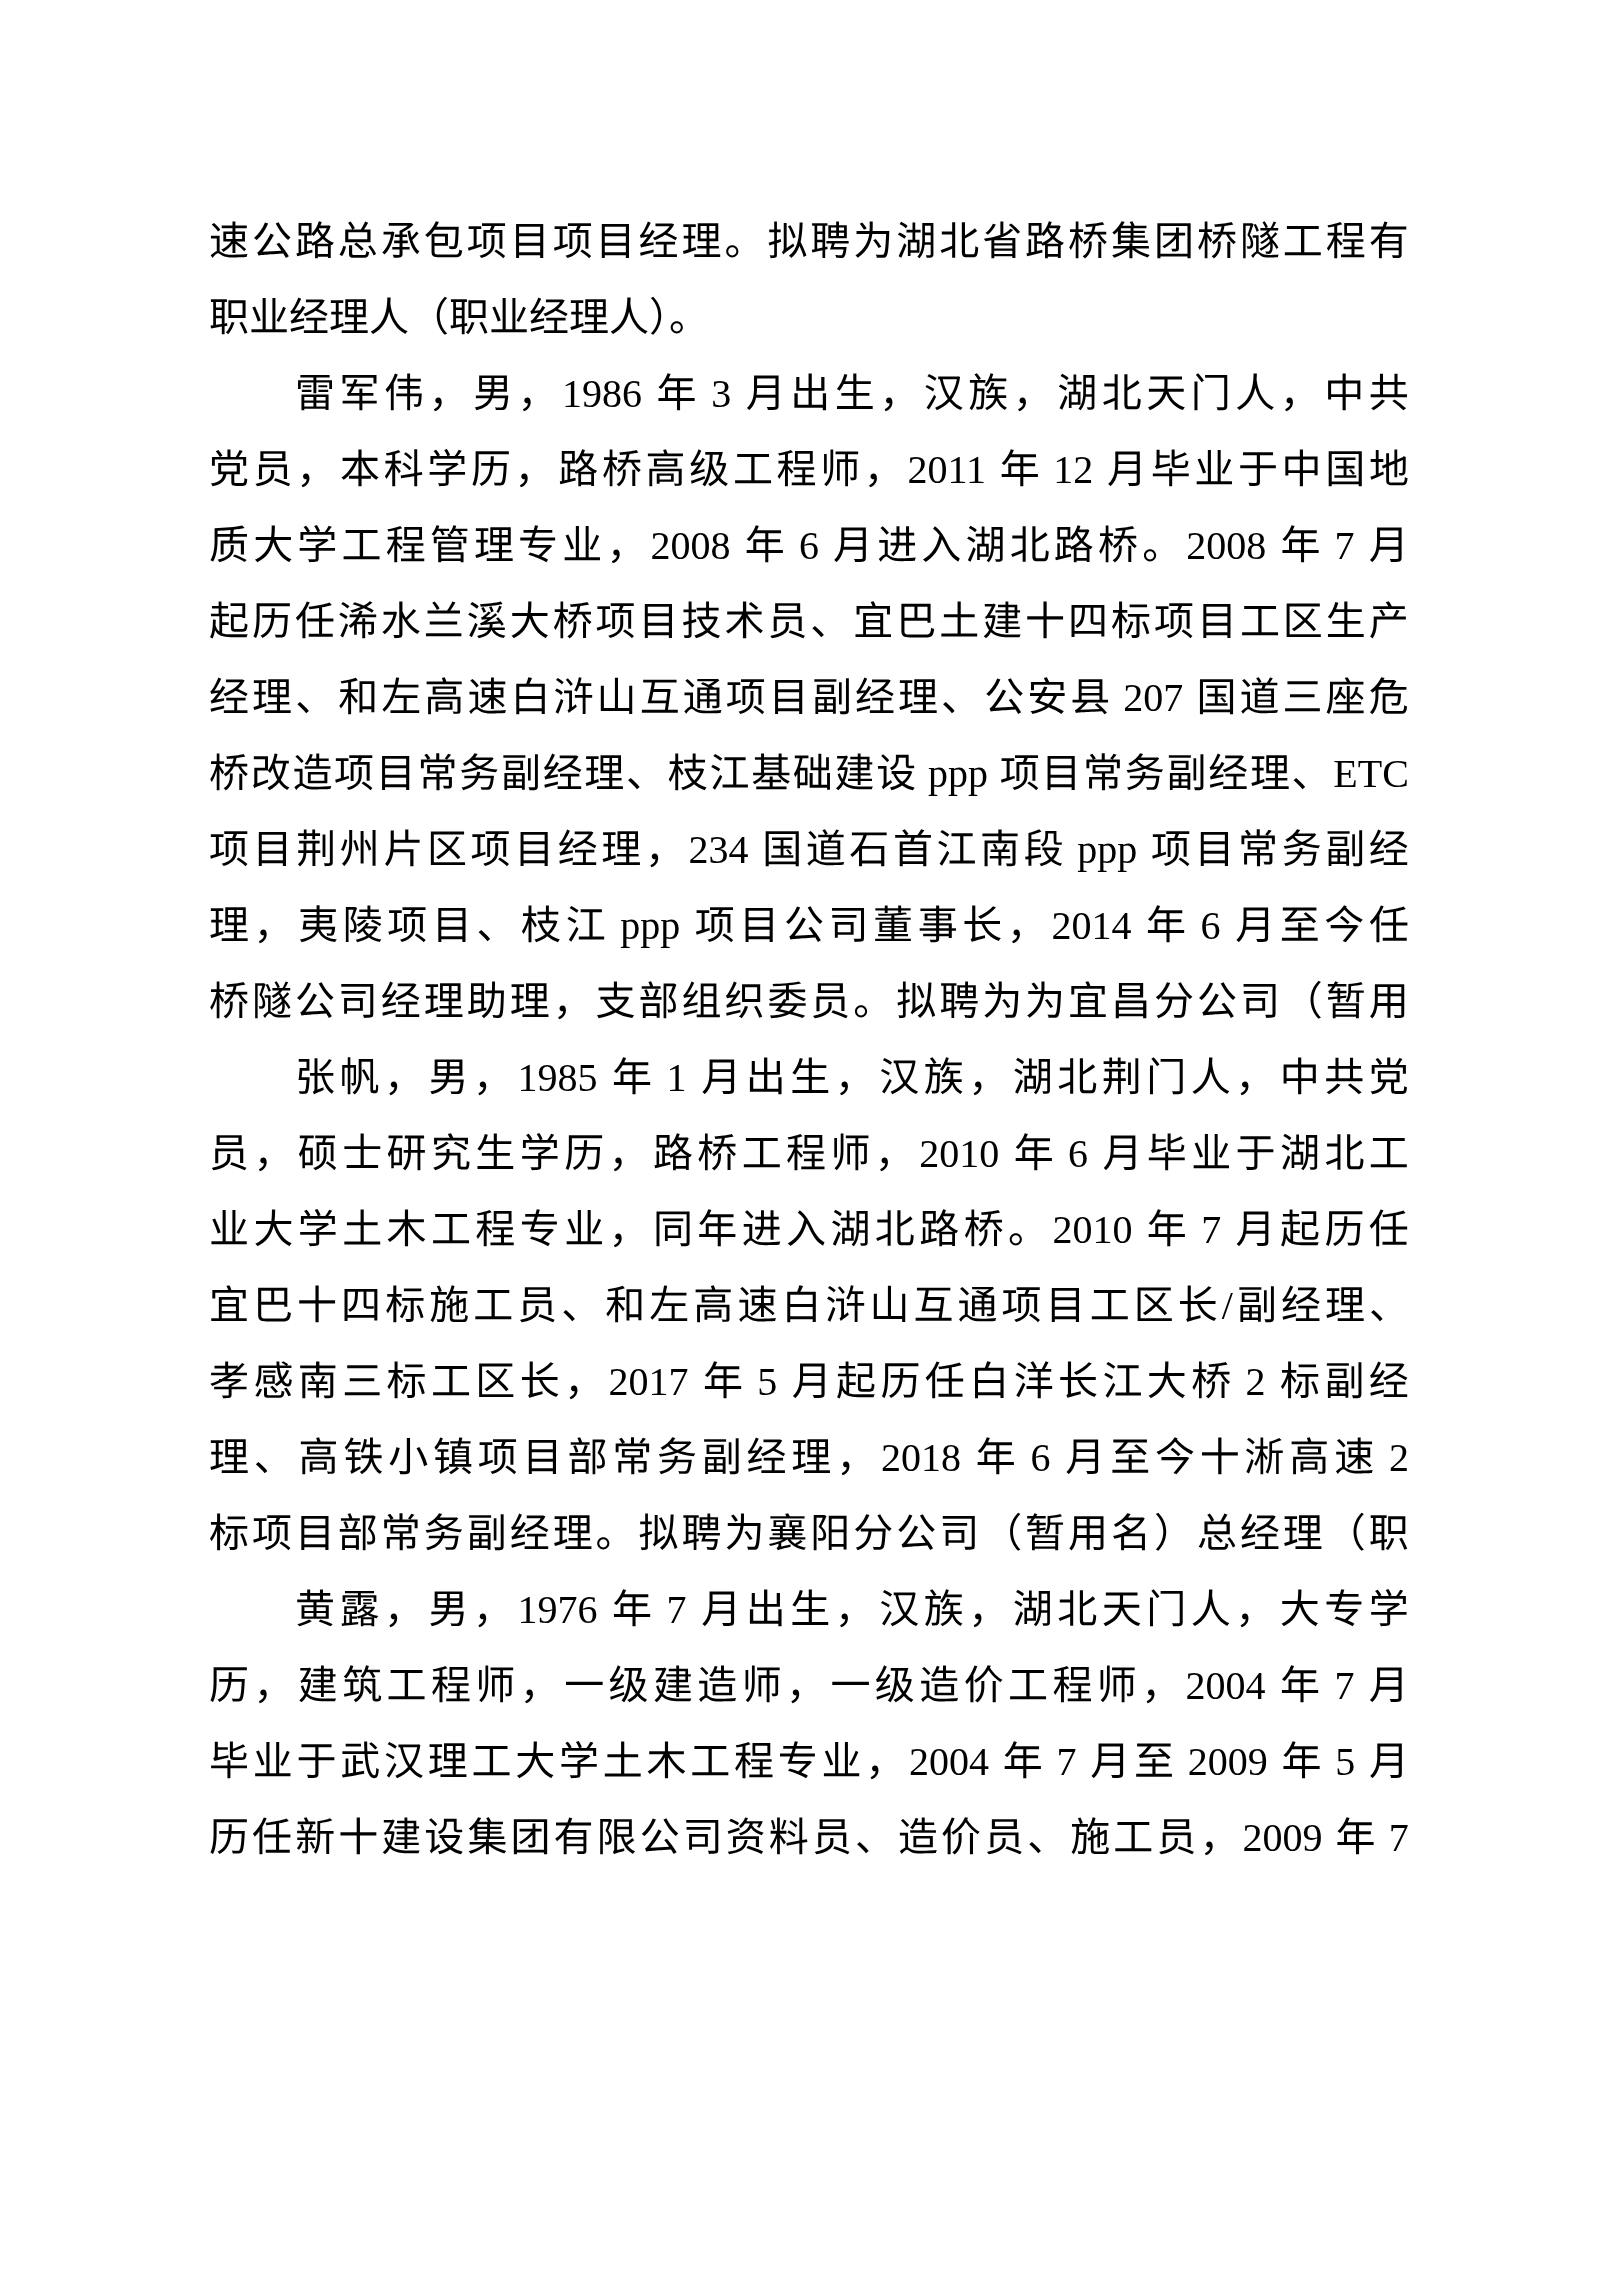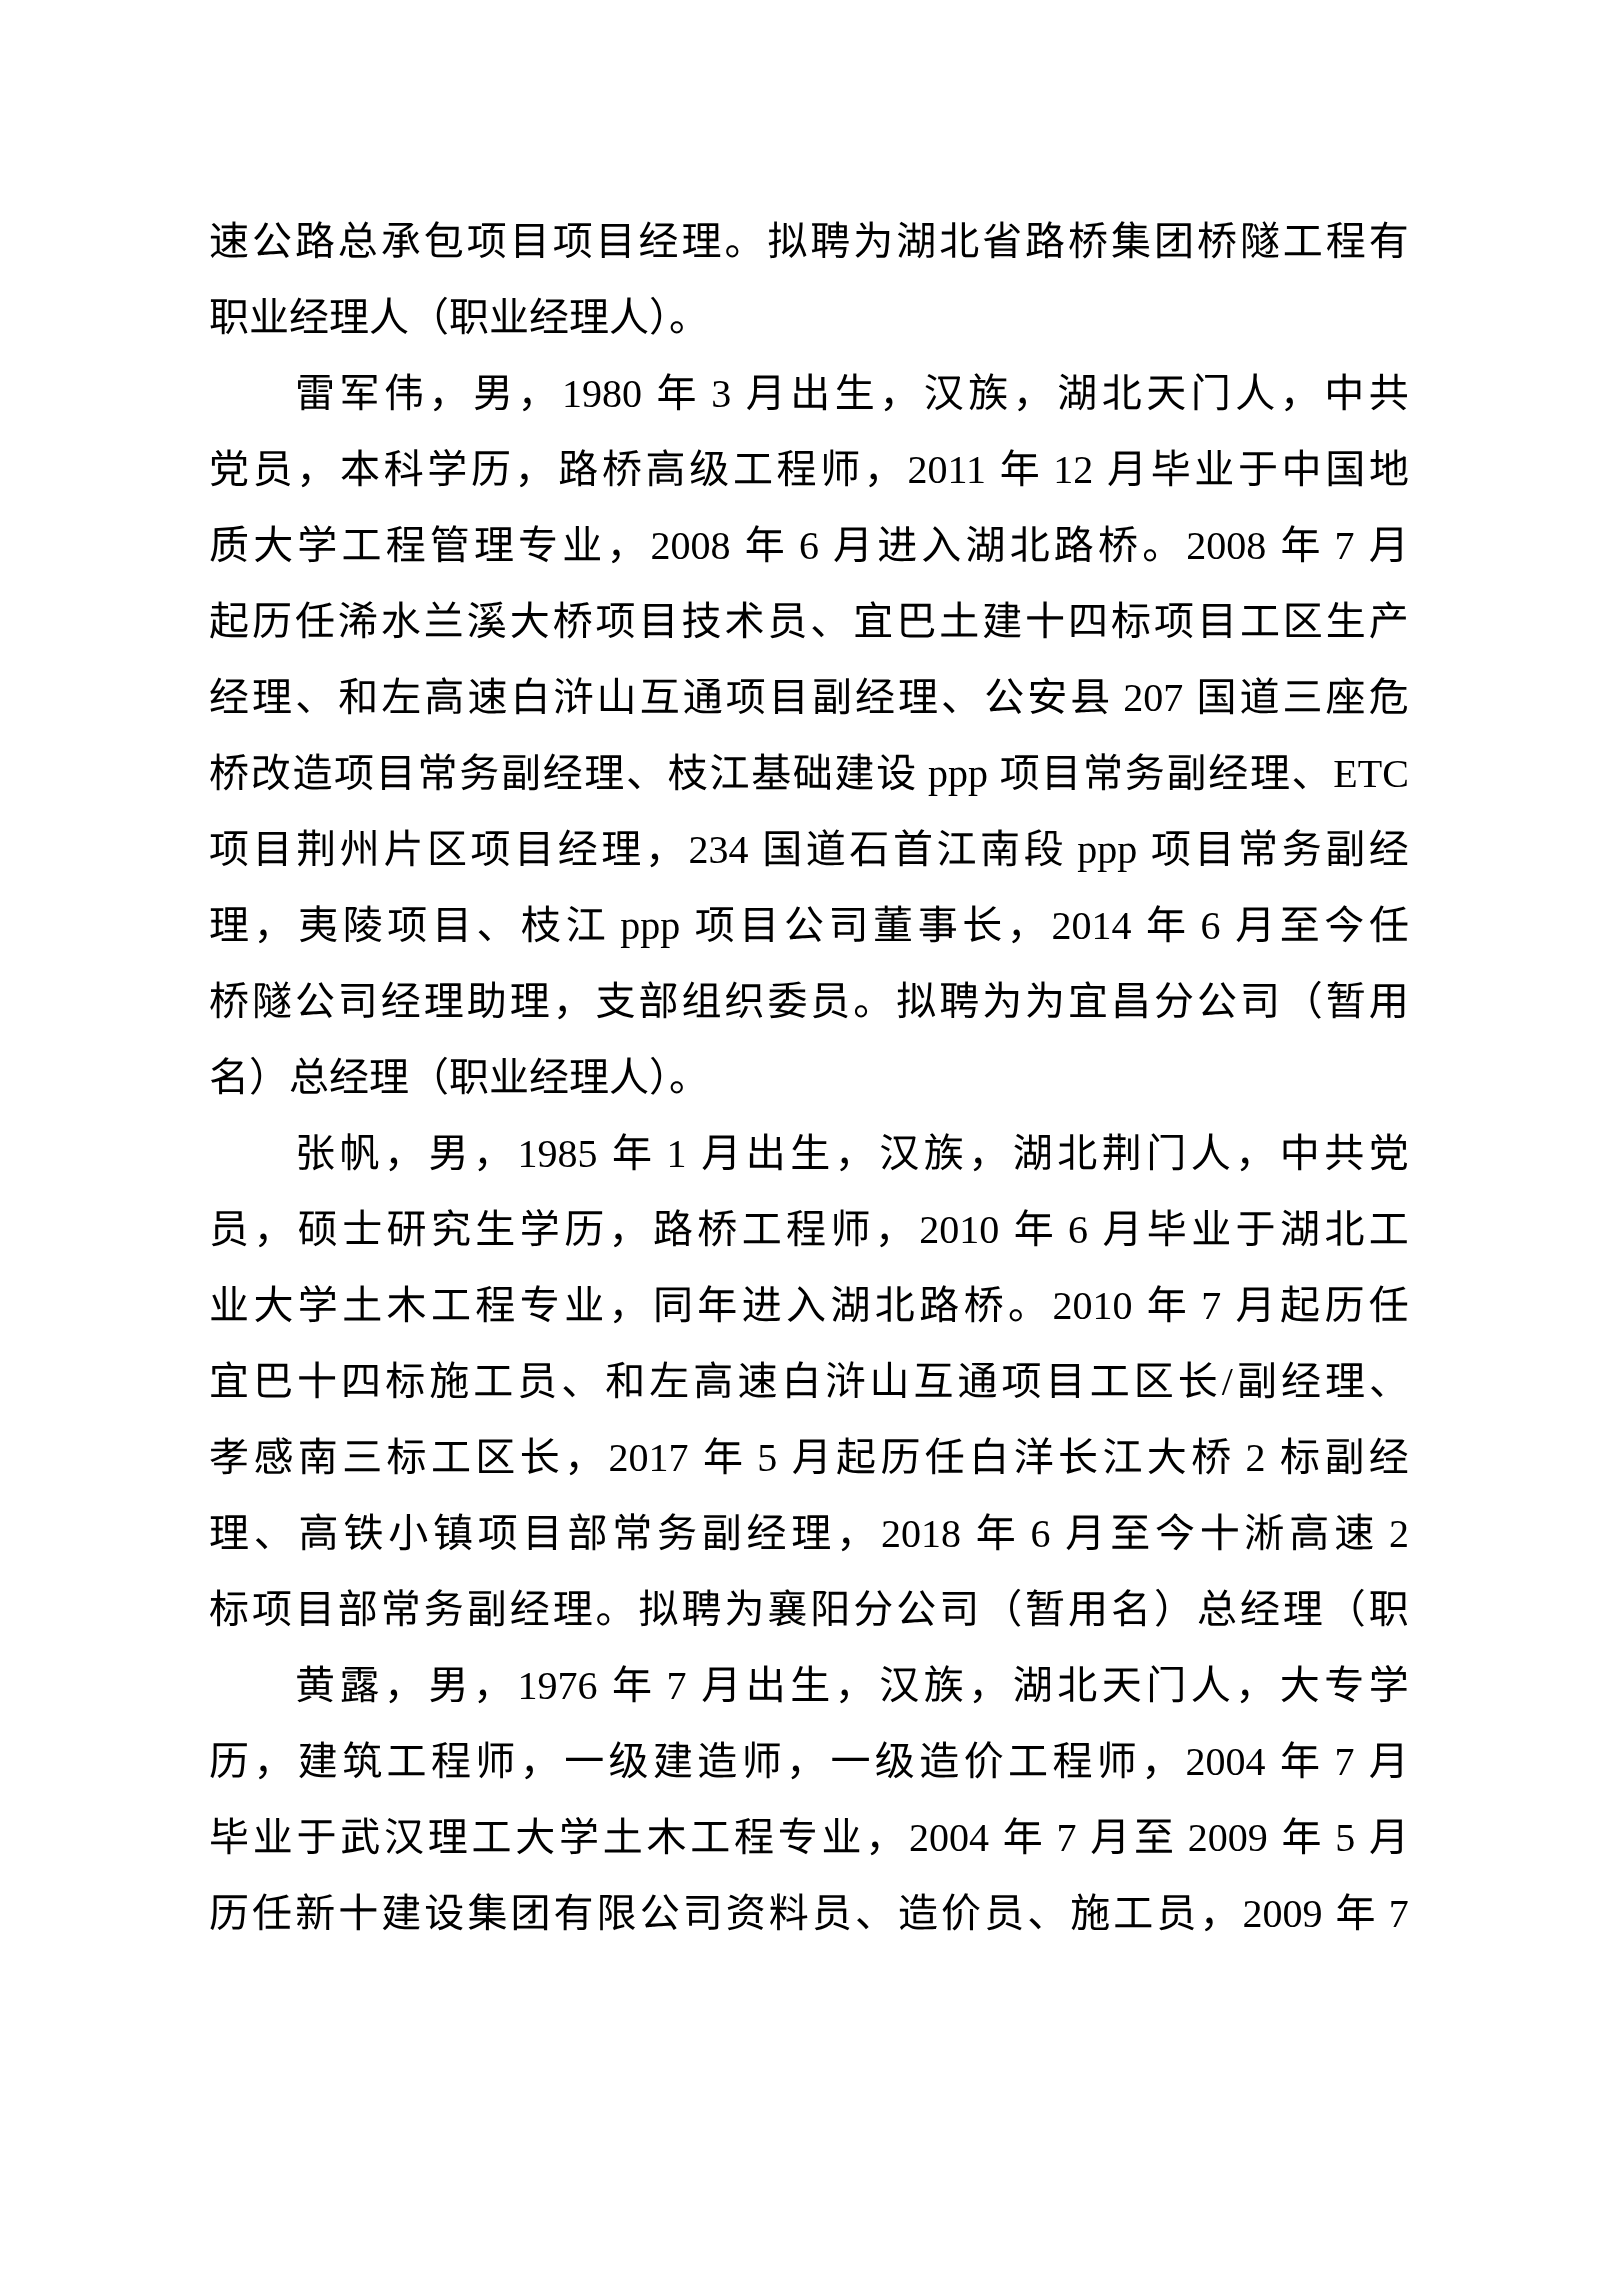--- a/index.html
+++ b/index.html
@@ -41,30 +41,29 @@
     padding-left: 86px;
   }
 </style>
 </head>
 <body>
 
 <div class="page">
   <div class="text-block">
       <div class="line justify"><span>速</span><span>公</span><span>路</span><span>总</span><span>承</span><span>包</span><span>项</span><span>目</span><span>项</span><span>目</span><span>经</span><span>理</span><span>。</span><span>拟</span><span>聘</span><span>为</span><span>湖</span><span>北</span><span>省</span><span>路</span><span>桥</span><span>集</span><span>团</span><span>桥</span><span>隧</span><span>工</span><span>程</span><span>有</span></div>
       <div class="line">职业经理人（职业经理人）。</div>
-      <div class="line indent justify"><span>雷</span><span>军</span><span>伟</span><span>，</span><span>男</span><span>，</span><span>1980 </span><span>年</span><span> 3 </span><span>月</span><span>出</span><span>生</span><span>，</span><span>汉</span><span>族</span><span>，</span><span>湖</span><span>北</span><span>天</span><span>门</span><span>人</span><span>，</span><span>中</span><span>共</span></div>
+      <div class="line indent justify"><span>雷</span><span>军</span><span>伟</span><span>，</span><span>男</span><span>，</span><span>1986 </span><span>年</span><span> 3 </span><span>月</span><span>出</span><span>生</span><span>，</span><span>汉</span><span>族</span><span>，</span><span>湖</span><span>北</span><span>天</span><span>门</span><span>人</span><span>，</span><span>中</span><span>共</span></div>
       <div class="line justify"><span>党</span><span>员</span><span>，</span><span>本</span><span>科</span><span>学</span><span>历</span><span>，</span><span>路</span><span>桥</span><span>高</span><span>级</span><span>工</span><span>程</span><span>师</span><span>，</span><span>2011 </span><span>年</span><span> 12 </span><span>月</span><span>毕</span><span>业</span><span>于</span><span>中</span><span>国</span><span>地</span></div>
       <div class="line justify"><span>质</span><span>大</span><span>学</span><span>工</span><span>程</span><span>管</span><span>理</span><span>专</span><span>业</span><span>，</span><span>2008 </span><span>年</span><span> 6 </span><span>月</span><span>进</span><span>入</span><span>湖</span><span>北</span><span>路</span><span>桥</span><span>。</span><span>2008 </span><span>年</span><span> 7 </span><span>月</span></div>
       <div class="line justify"><span>起</span><span>历</span><span>任</span><span>浠</span><span>水</span><span>兰</span><span>溪</span><span>大</span><span>桥</span><span>项</span><span>目</span><span>技</span><span>术</span><span>员</span><span>、</span><span>宜</span><span>巴</span><span>土</span><span>建</span><span>十</span><span>四</span><span>标</span><span>项</span><span>目</span><span>工</span><span>区</span><span>生</span><span>产</span></div>
       <div class="line justify"><span>经</span><span>理</span><span>、</span><span>和</span><span>左</span><span>高</span><span>速</span><span>白</span><span>浒</span><span>山</span><span>互</span><span>通</span><span>项</span><span>目</span><span>副</span><span>经</span><span>理</span><span>、</span><span>公</span><span>安</span><span>县</span><span> 207 </span><span>国</span><span>道</span><span>三</span><span>座</span><span>危</span></div>
       <div class="line justify"><span>桥</span><span>改</span><span>造</span><span>项</span><span>目</span><span>常</span><span>务</span><span>副</span><span>经</span><span>理</span><span>、</span><span>枝</span><span>江</span><span>基</span><span>础</span><span>建</span><span>设</span><span> ppp </span><span>项</span><span>目</span><span>常</span><span>务</span><span>副</span><span>经</span><span>理</span><span>、</span><span>ETC</span></div>
       <div class="line justify"><span>项</span><span>目</span><span>荆</span><span>州</span><span>片</span><span>区</span><span>项</span><span>目</span><span>经</span><span>理</span><span>，</span><span>234 </span><span>国</span><span>道</span><span>石</span><span>首</span><span>江</span><span>南</span><span>段</span><span> ppp </span><span>项</span><span>目</span><span>常</span><span>务</span><span>副</span><span>经</span></div>
       <div class="line justify"><span>理</span><span>，</span><span>夷</span><span>陵</span><span>项</span><span>目</span><span>、</span><span>枝</span><span>江</span><span> ppp </span><span>项</span><span>目</span><span>公</span><span>司</span><span>董</span><span>事</span><span>长</span><span>，</span><span>2014 </span><span>年</span><span> 6 </span><span>月</span><span>至</span><span>今</span><span>任</span></div>
       <div class="line justify"><span>桥</span><span>隧</span><span>公</span><span>司</span><span>经</span><span>理</span><span>助</span><span>理</span><span>，</span><span>支</span><span>部</span><span>组</span><span>织</span><span>委</span><span>员</span><span>。</span><span>拟</span><span>聘</span><span>为</span><span>为</span><span>宜</span><span>昌</span><span>分</span><span>公</span><span>司</span><span>（</span><span>暂</span><span>用</span></div>
-      <div class="line">名）总经理（职业经理人）。</div>
       <div class="line indent justify"><span>张</span><span>帆</span><span>，</span><span>男</span><span>，</span><span>1985 </span><span>年</span><span> 1 </span><span>月</span><span>出</span><span>生</span><span>，</span><span>汉</span><span>族</span><span>，</span><span>湖</span><span>北</span><span>荆</span><span>门</span><span>人</span><span>，</span><span>中</span><span>共</span><span>党</span></div>
       <div class="line justify"><span>员</span><span>，</span><span>硕</span><span>士</span><span>研</span><span>究</span><span>生</span><span>学</span><span>历</span><span>，</span><span>路</span><span>桥</span><span>工</span><span>程</span><span>师</span><span>，</span><span>2010 </span><span>年</span><span> 6 </span><span>月</span><span>毕</span><span>业</span><span>于</span><span>湖</span><span>北</span><span>工</span></div>
       <div class="line justify"><span>业</span><span>大</span><span>学</span><span>土</span><span>木</span><span>工</span><span>程</span><span>专</span><span>业</span><span>，</span><span>同</span><span>年</span><span>进</span><span>入</span><span>湖</span><span>北</span><span>路</span><span>桥</span><span>。</span><span>2010 </span><span>年</span><span> 7 </span><span>月</span><span>起</span><span>历</span><span>任</span></div>
       <div class="line justify"><span>宜</span><span>巴</span><span>十</span><span>四</span><span>标</span><span>施</span><span>工</span><span>员</span><span>、</span><span>和</span><span>左</span><span>高</span><span>速</span><span>白</span><span>浒</span><span>山</span><span>互</span><span>通</span><span>项</span><span>目</span><span>工</span><span>区</span><span>长</span><span>/</span><span>副</span><span>经</span><span>理</span><span>、</span></div>
       <div class="line justify"><span>孝</span><span>感</span><span>南</span><span>三</span><span>标</span><span>工</span><span>区</span><span>长</span><span>，</span><span>2017 </span><span>年</span><span> 5 </span><span>月</span><span>起</span><span>历</span><span>任</span><span>白</span><span>洋</span><span>长</span><span>江</span><span>大</span><span>桥</span><span> 2 </span><span>标</span><span>副</span><span>经</span></div>
       <div class="line justify"><span>理</span><span>、</span><span>高</span><span>铁</span><span>小</span><span>镇</span><span>项</span><span>目</span><span>部</span><span>常</span><span>务</span><span>副</span><span>经</span><span>理</span><span>，</span><span>2018 </span><span>年</span><span> 6 </span><span>月</span><span>至</span><span>今</span><span>十</span><span>淅</span><span>高</span><span>速</span><span> 2</span></div>
       <div class="line justify"><span>标</span><span>项</span><span>目</span><span>部</span><span>常</span><span>务</span><span>副</span><span>经</span><span>理</span><span>。</span><span>拟</span><span>聘</span><span>为</span><span>襄</span><span>阳</span><span>分</span><span>公</span><span>司</span><span>（</span><span>暂</span><span>用</span><span>名</span><span>）</span><span>总</span><span>经</span><span>理</span><span>（</span><span>职</span></div>
       <div class="line indent justify"><span>黄</span><span>露</span><span>，</span><span>男</span><span>，</span><span>1976 </span><span>年</span><span> 7 </span><span>月</span><span>出</span><span>生</span><span>，</span><span>汉</span><span>族</span><span>，</span><span>湖</span><span>北</span><span>天</span><span>门</span><span>人</span><span>，</span><span>大</span><span>专</span><span>学</span></div>
       <div class="line justify"><span>历</span><span>，</span><span>建</span><span>筑</span><span>工</span><span>程</span><span>师</span><span>，</span><span>一</span><span>级</span><span>建</span><span>造</span><span>师</span><span>，</span><span>一</span><span>级</span><span>造</span><span>价</span><span>工</span><span>程</span><span>师</span><span>，</span><span>2004 </span><span>年</span><span> 7 </span><span>月</span></div>
       <div class="line justify"><span>毕</span><span>业</span><span>于</span><span>武</span><span>汉</span><span>理</span><span>工</span><span>大</span><span>学</span><span>土</span><span>木</span><span>工</span><span>程</span><span>专</span><span>业</span><span>，</span><span>2004 </span><span>年</span><span> 7 </span><span>月</span><span>至</span><span> 2009 </span><span>年</span><span> 5 </span><span>月</span></div>

